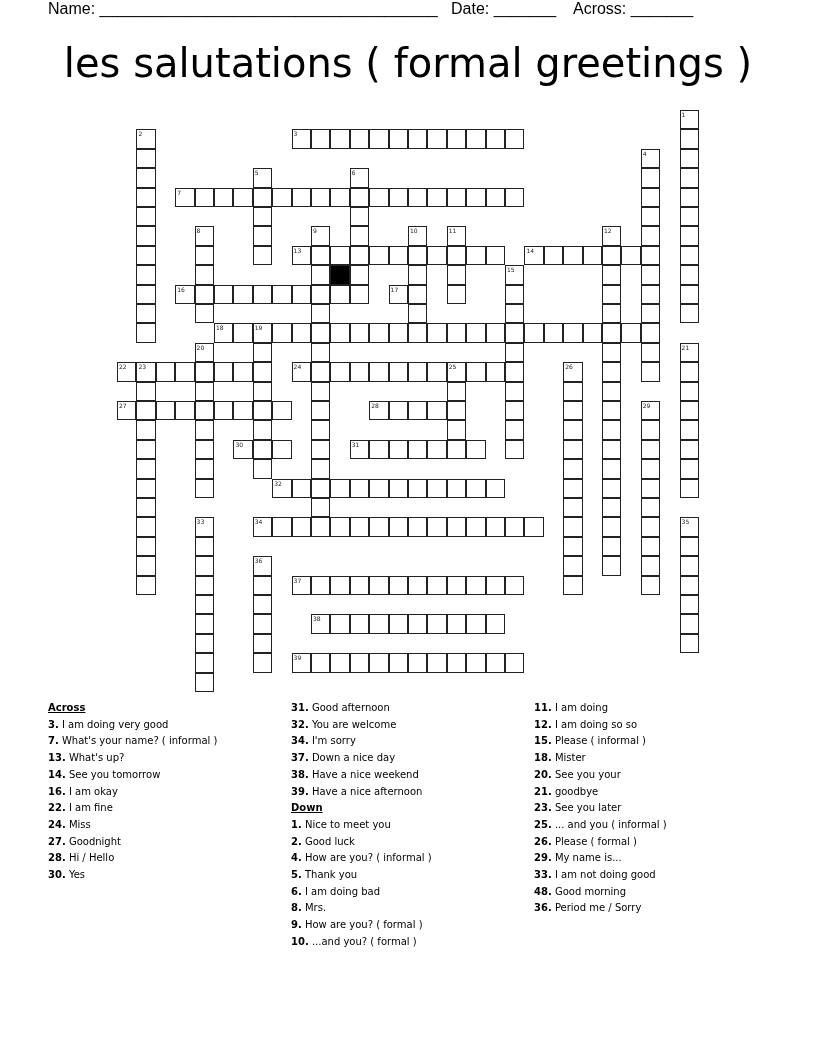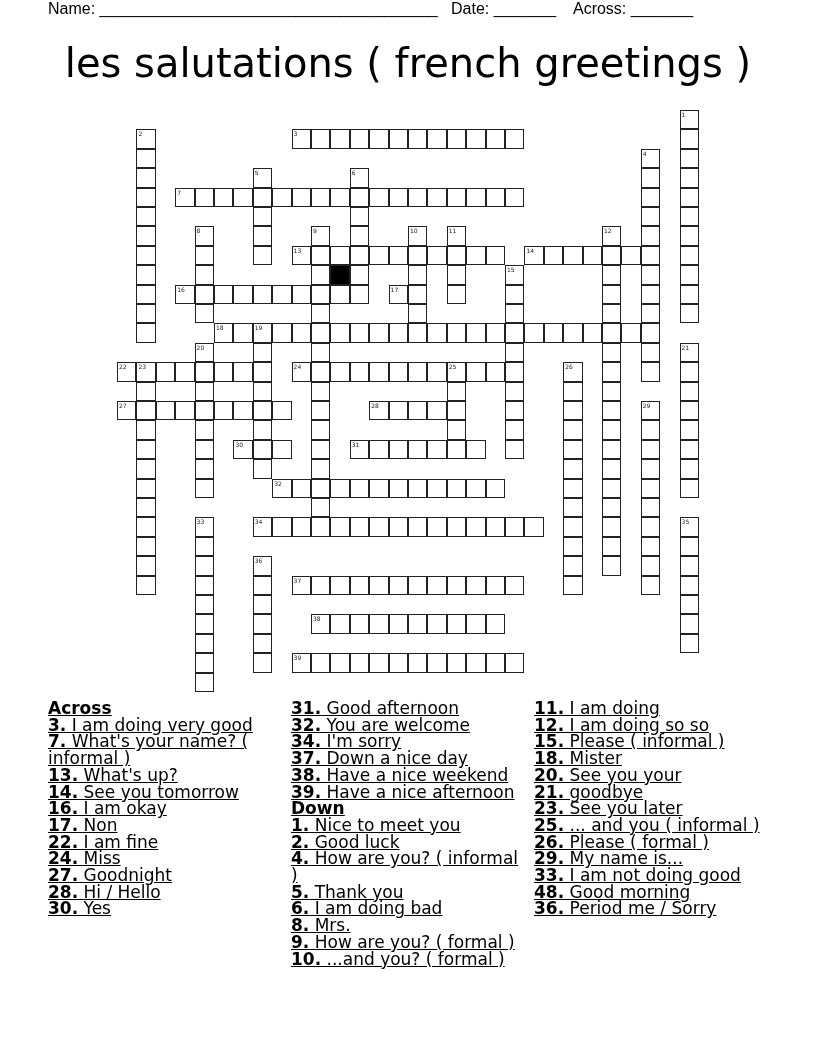--- a/index.html
+++ b/index.html
@@ -4,33 +4,33 @@
 <style>
   html, body { margin:0; padding:0; background:#ffffff; }
   body { width:816px; height:1056px; position:relative; overflow:hidden; font-family:"DejaVu Sans", sans-serif; color:#000; }
   .header-line { position:absolute; top:0; left:48px; font-family:"Liberation Sans", sans-serif; font-size:16px; white-space:pre; }
   .header-line span { margin-right:0;text-align:center; }
   .title { position:absolute; top:40px; left:0; width:816px; text-align:center; font-family:"DejaVu Sans", sans-serif; font-size:40px; letter-spacing:0px; }
   .grid { position:absolute; left:0; top:0; width:816px; height:700px; }
   .cell { position:absolute; width:19.4px; height:19.4px; box-sizing:border-box; border:1px solid #222; background:#fff; }
   .cell.black { background:#000; }
   .cell .num { position:absolute; top:0px; left:1px; font-size:6px; line-height:7px; font-family:"DejaVu Sans", sans-serif; color:#222; }
-  .clues { position:absolute; top:700px; font-family:"DejaVu Sans", sans-serif; font-size:17px; line-height:16.7px;text-decoration:underline; }
+  .clues { position:absolute; top:700px; font-family:"DejaVu Sans", sans-serif; font-size:10px; line-height:16.7px; }
   .clues .heading { font-weight:bold; text-decoration:underline; }
   .clue b { font-weight:bold; }
   .col1 { left:48px; width:235px; }
   .col2 { left:291px; width:235px; }
   .col3 { left:534px; width:240px; }
 </style>
 </head>
 <body>
 
 <div class="header-line"><span>Name: ______________________________________</span>   <span>Date: _______</span>    <span>Across: _______</span></div>
 
-<div class="title">les salutations ( french greetings )</div>
+<div class="title">les salutations ( formal greetings )</div>
 
 <div class="grid" id="grid">
     <div class="cell" style="left: 679.6px; top: 110px;">
       <span class="num">1</span>
     </div>
     <div class="cell" style="left: 679.6px; top: 129.4px;"></div>
     <div class="cell" style="left: 679.6px; top: 148.8px;"></div>
     <div class="cell" style="left: 679.6px; top: 168.2px;"></div>
     <div class="cell" style="left: 679.6px; top: 187.6px;"></div>
     <div class="cell" style="left: 679.6px; top: 207px;"></div>
@@ -453,21 +453,20 @@
     <div class="cell black" style="left: 330.4px; top: 265.2px;"></div>
   </div>
 
 <div class="clues col1" id="clues-col1">
   <div class="heading">Across</div>
 <div class="clue"><b>3.</b><span> I am doing very good</span></div>
     <div class="clue"><b>7.</b><span> What's your name? ( informal )</span></div>
     <div class="clue"><b>13.</b><span> What's up?</span></div>
     <div class="clue"><b>14.</b><span> See you tomorrow</span></div>
     <div class="clue"><b>16.</b><span> I am okay</span></div>
-    <div class="clue"><b>17.</b><span> Non</span></div>
     <div class="clue"><b>22.</b><span> I am fine</span></div>
     <div class="clue"><b>24.</b><span> Miss</span></div>
     <div class="clue"><b>27.</b><span> Goodnight</span></div>
     <div class="clue"><b>28.</b><span> Hi / Hello</span></div>
     <div class="clue"><b>30.</b><span> Yes</span></div>
   </div>
 <div class="clues col2" id="clues-col2">
     <div class="clue"><b>31.</b><span> Good afternoon</span></div>
     <div class="clue"><b>32.</b><span> You are welcome</span></div>
     <div class="clue"><b>34.</b><span> I'm sorry</span></div>

